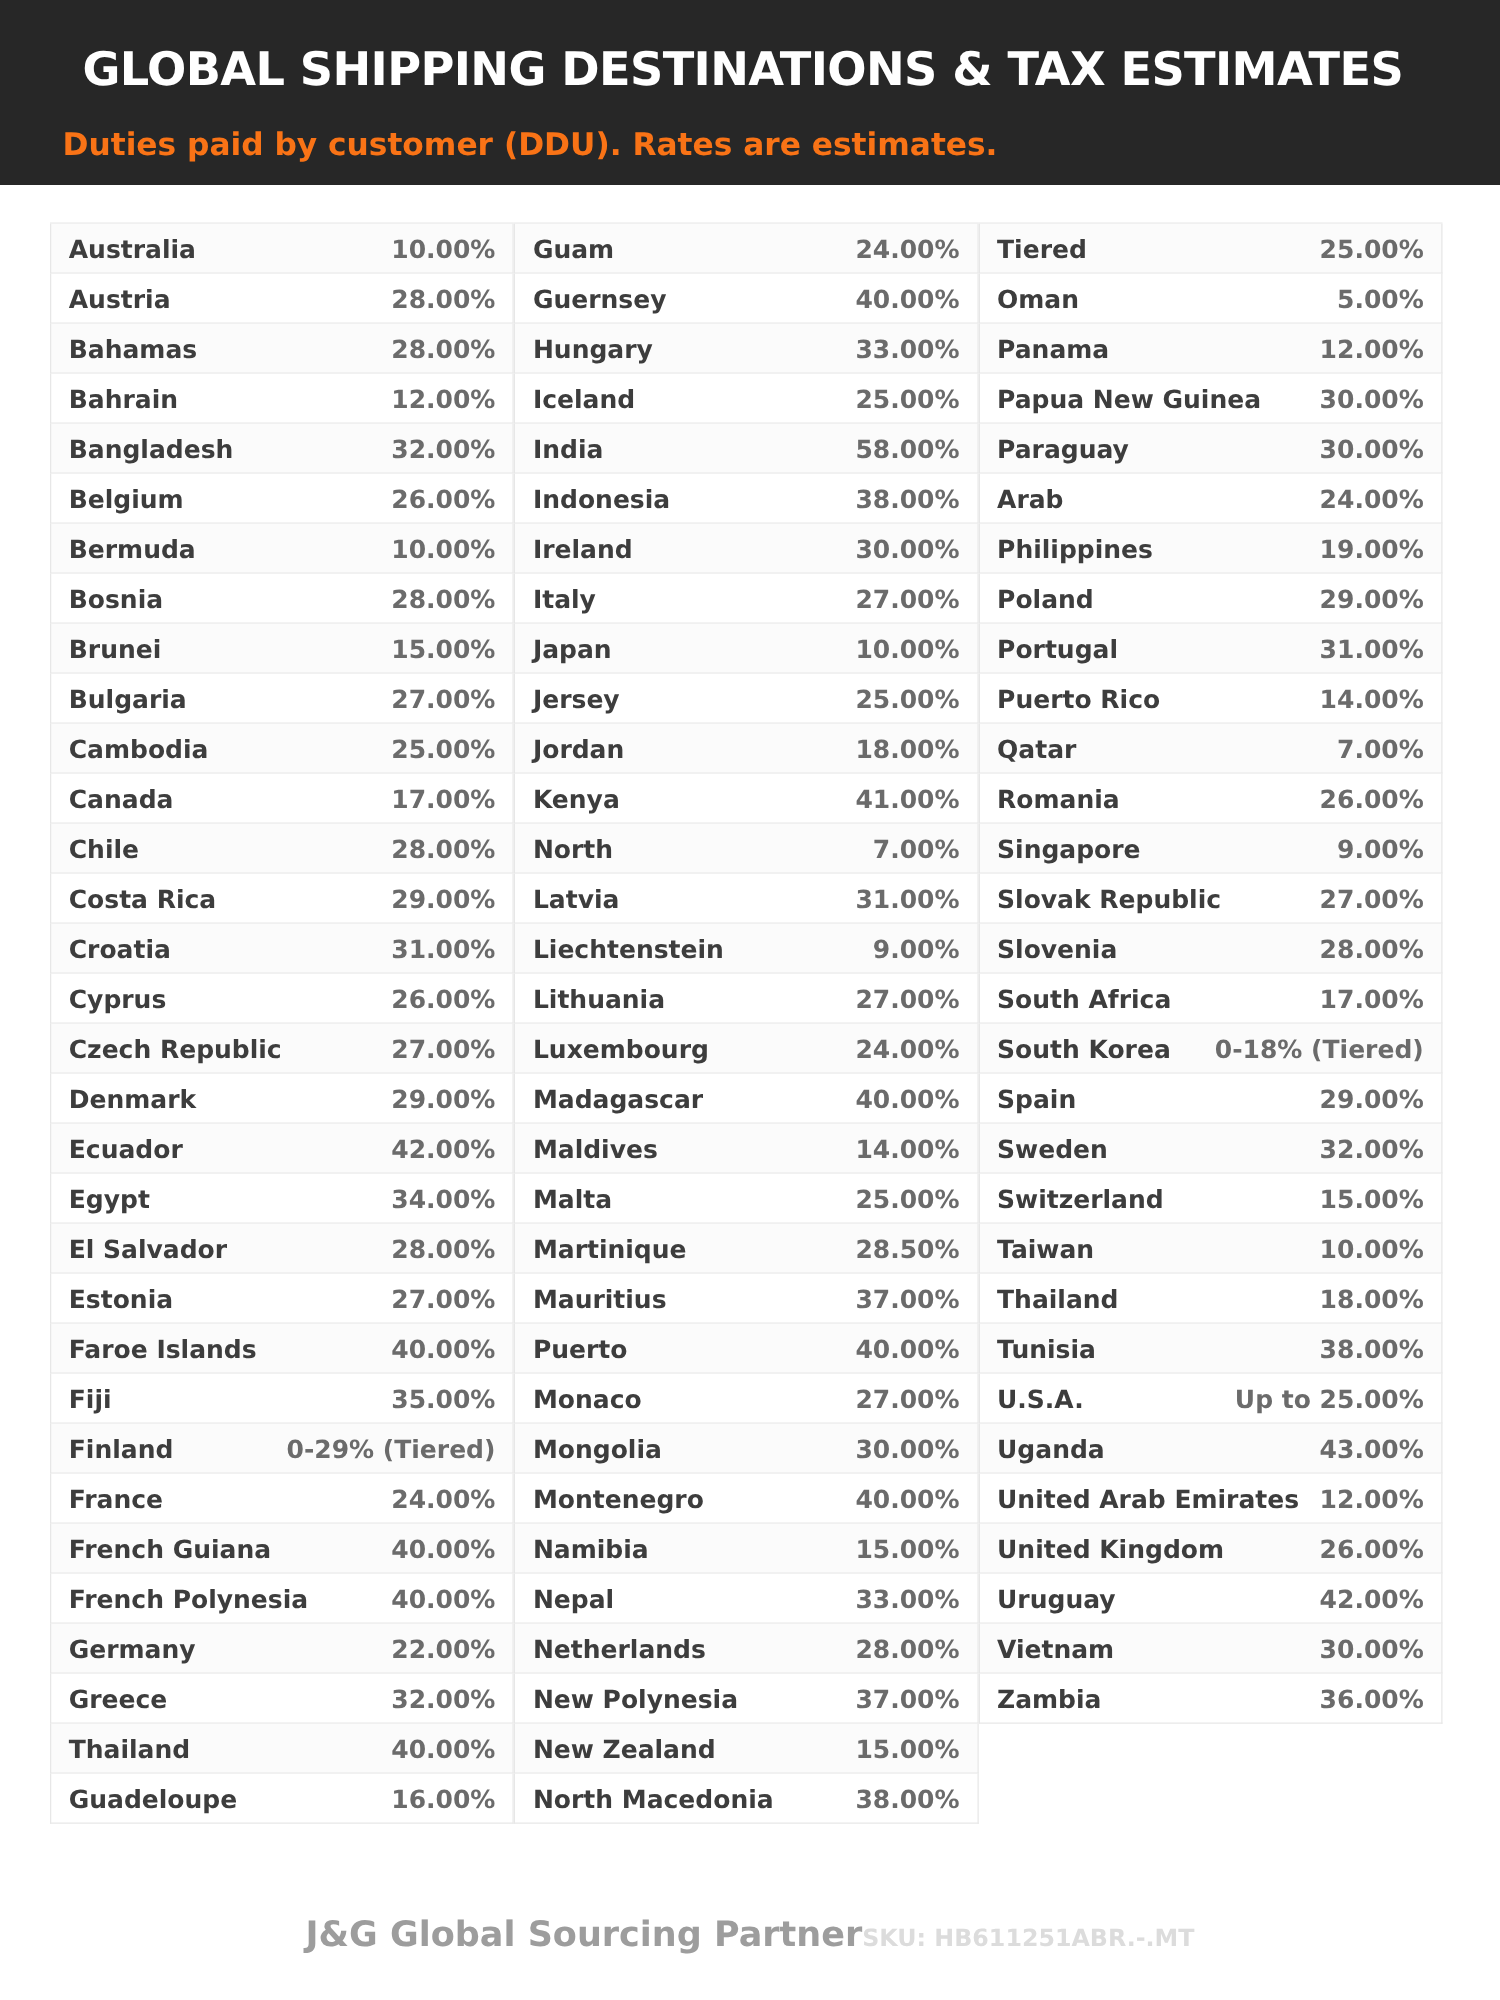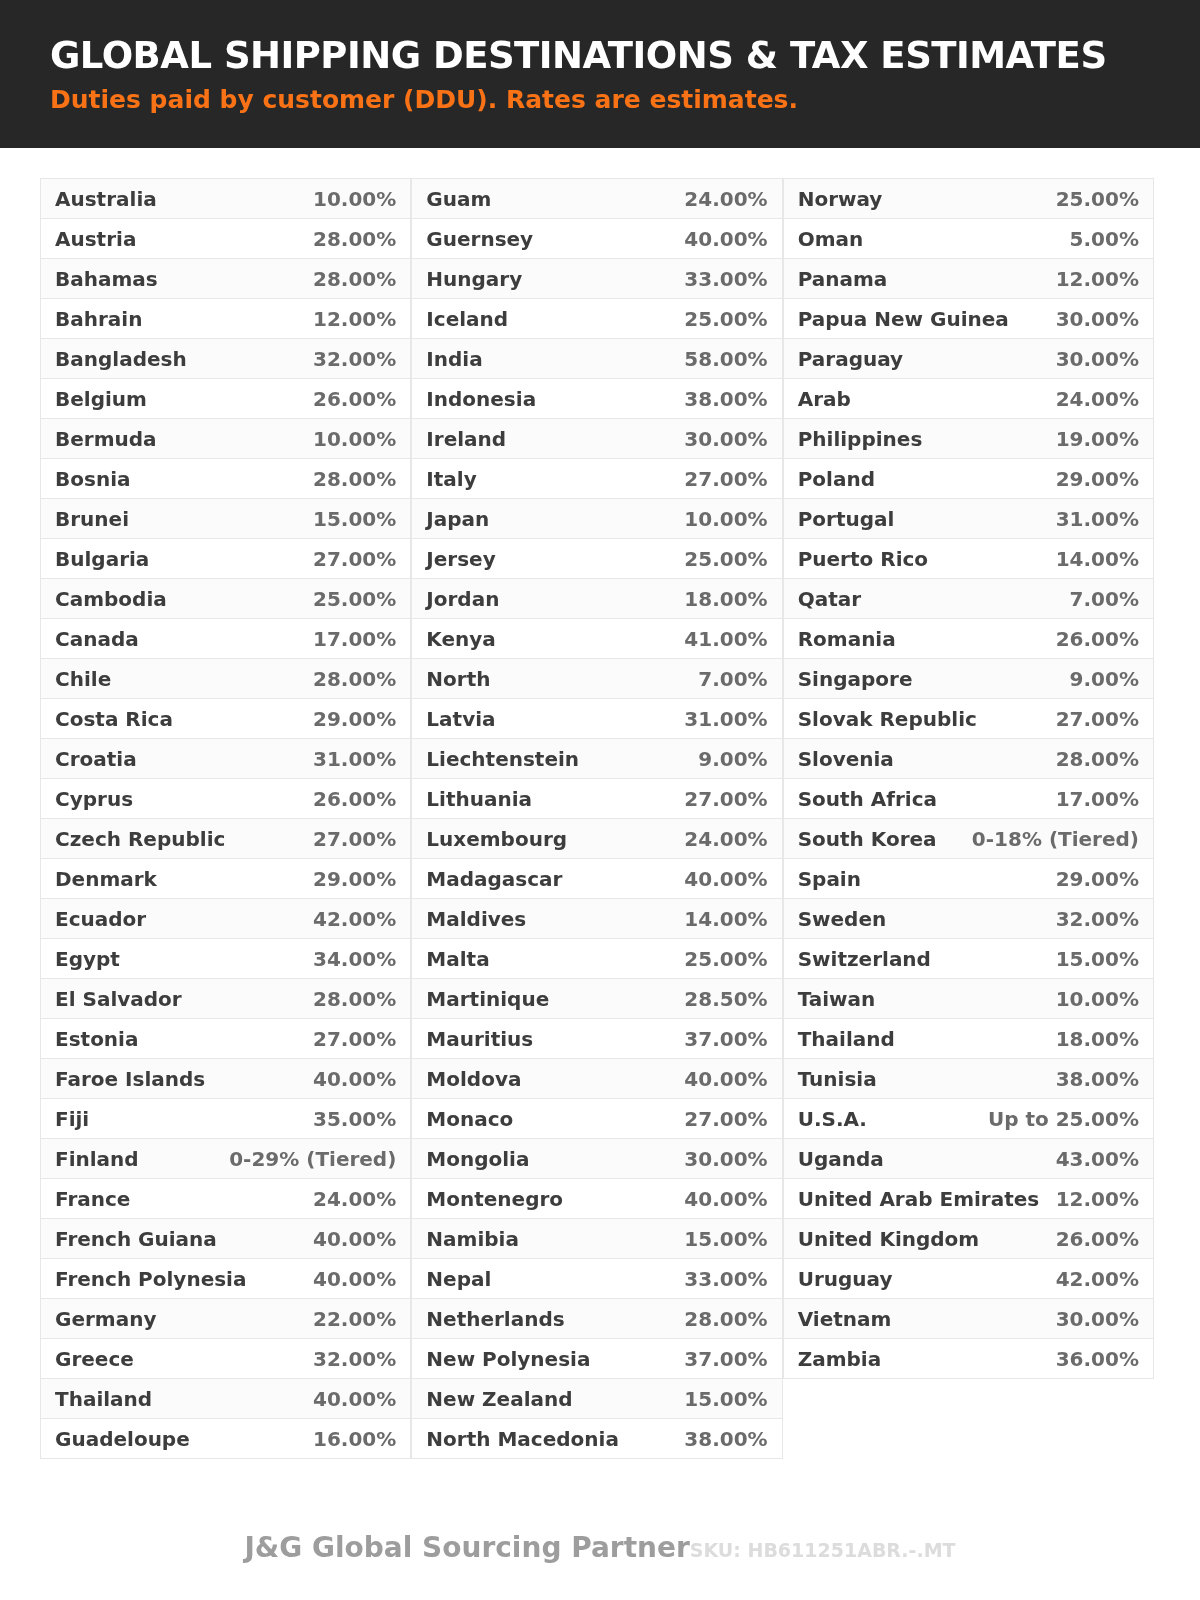--- a/index.html
+++ b/index.html
@@ -21,21 +21,21 @@
     padding: 0 50px;
     display: flex;
     flex-direction: column;
     justify-content: center;
   }
   .title {
     color: #ffffff;
     font-size: 37px;
     font-weight: bold;
     letter-spacing: -0.5px;
-    margin: 0;
+    margin: 16px;
     white-space: nowrap;
   }
   .subtitle {
     color: #f97316;
     font-size: 25px;
     font-weight: bold;
     margin: 8px 0 0 0;
     white-space: nowrap;
   }
   .table-wrap {
@@ -319,21 +319,21 @@
       </div>
       <div class="row">
         <span class="country">Martinique</span>
         <span class="rate">28.50%</span>
       </div>
       <div class="row">
         <span class="country">Mauritius</span>
         <span class="rate">37.00%</span>
       </div>
       <div class="row">
-        <span class="country">Moldova</span>
+        <span class="country">Puerto</span>
         <span class="rate">40.00%</span>
       </div>
       <div class="row">
         <span class="country">Monaco</span>
         <span class="rate">27.00%</span>
       </div>
       <div class="row">
         <span class="country">Mongolia</span>
         <span class="rate">30.00%</span>
       </div>
@@ -361,21 +361,21 @@
         <span class="country">New Zealand</span>
         <span class="rate">15.00%</span>
       </div>
       <div class="row">
         <span class="country">North Macedonia</span>
         <span class="rate">38.00%</span>
       </div>
     </div>
   <div class="col">
       <div class="row">
-        <span class="country">Norway</span>
+        <span class="country">Tiered</span>
         <span class="rate">25.00%</span>
       </div>
       <div class="row">
         <span class="country">Oman</span>
         <span class="rate">5.00%</span>
       </div>
       <div class="row">
         <span class="country">Panama</span>
         <span class="rate">12.00%</span>
       </div>

